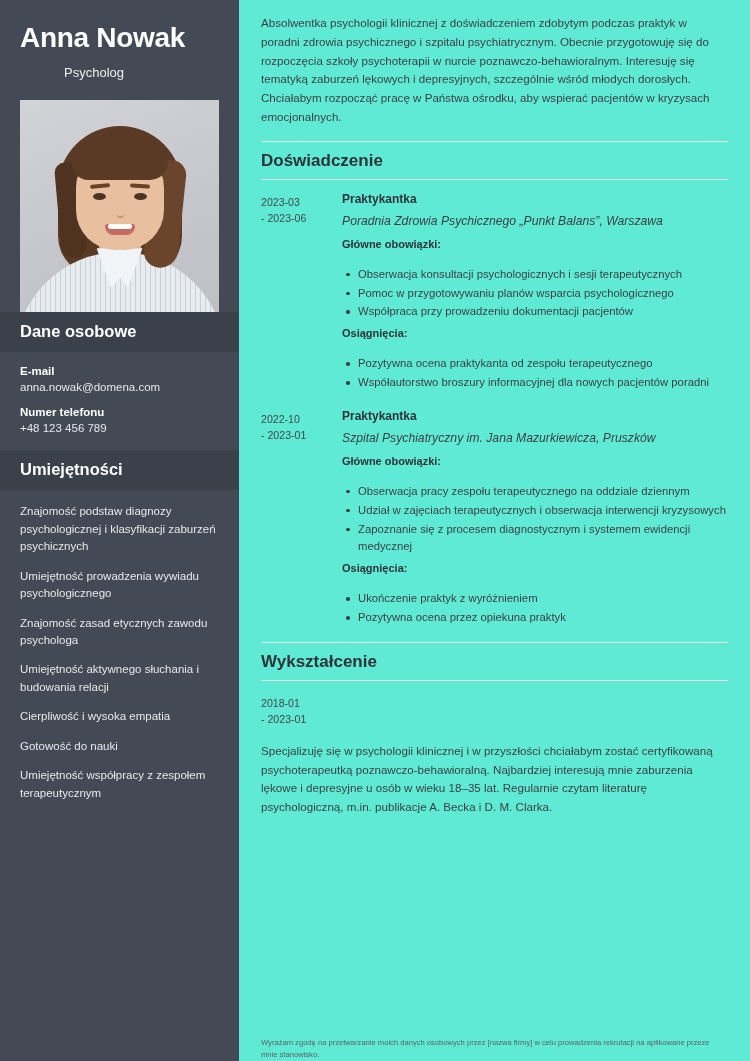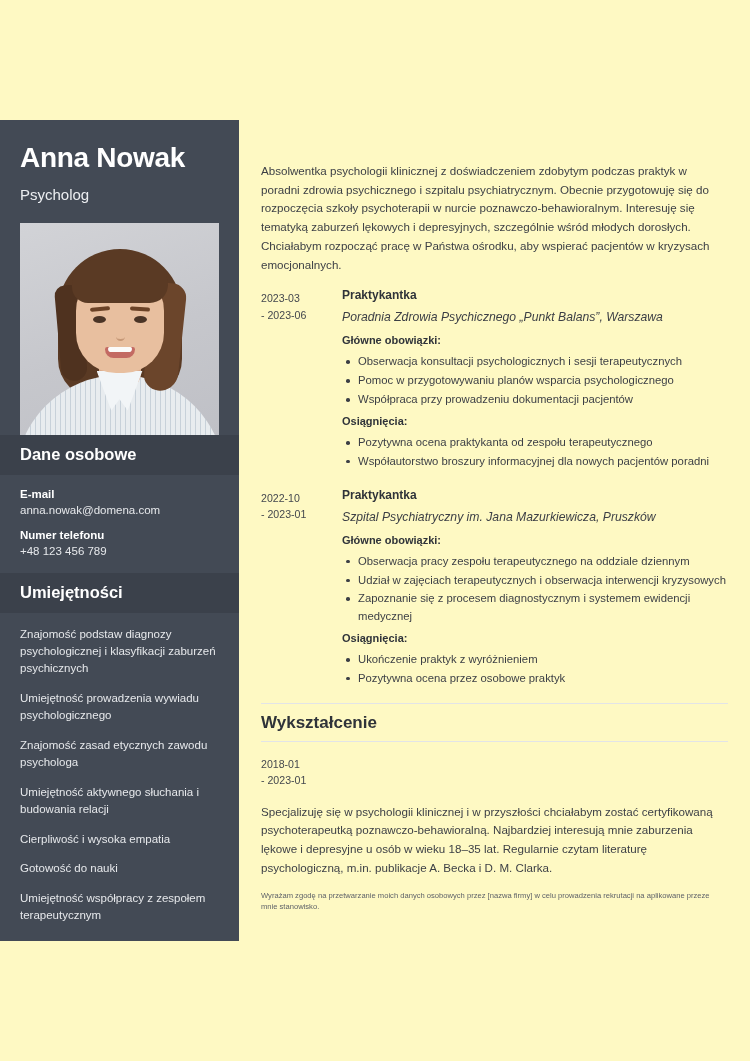--- a/index.html
+++ b/index.html
@@ -9,23 +9,22 @@
     height: 1061px;
     background: #ffffff;
     font-family: "Liberation Sans", sans-serif;
   }
 
   .page {
     position: relative;
     width: 750px;
     height: 1061px;
     display: flex;
-    background: #fef9c3;
+    background: #5eead4;
     overflow: hidden;
-    align-items: center;
   }
 
   
   .sidebar {
     width: 239px;
     flex: 0 0 239px;
     background: #434a55;
     color: #ffffff;
     display: flex;
     flex-direction: column;
@@ -36,23 +35,24 @@
   }
   .sb-name {
     font-size: 28px;
     font-weight: bold;
     letter-spacing: -0.3px;
     line-height: 1.15;
     color: #ffffff;
   }
   .sb-role {
     margin-top: 11px;
-    font-size: 15px;
+    font-size: 13px;
     font-weight: normal;
     color: #eceef1;
+    margin-left: 44px;
   }
 
   
   .photo-wrap {
     padding: 0 20px;
     margin-top: 4px;
   }
   .photo {
     position: relative;
     width: 199px;
@@ -273,21 +273,21 @@
   }
 
   .blk-label {
     font-size: 11px;
     font-weight: bold;
     color: #2f3339;
     margin-bottom: 3px;
   }
   .blk-list {
     list-style: none;
-    margin: 7px 0 6px 0;
+    margin: 16px 0 6px 0;
     padding: 0;
   }
   .blk-list:last-child { margin-bottom: 0; }
   .blk-list li {
     position: relative;
     font-size: 11.3px;
     line-height: 1.58;
     color: #3c3f45;
     padding-left: 16px;
     margin-bottom: 1px;
@@ -372,20 +372,21 @@
       <div class="skill-item">Umiejętność współpracy z zespołem terapeutycznym</div>
     </div>
 
   </aside>
 
   <main class="main">
 
     <p class="summary">Absolwentka psychologii klinicznej z doświadczeniem zdobytym podczas praktyk w poradni zdrowia psychicznego i szpitalu psychiatrycznym. Obecnie przygotowuję się do rozpoczęcia szkoły psychoterapii w nurcie poznawczo-behawioralnym. Interesuję się tematyką zaburzeń lękowych i depresyjnych, szczególnie wśród młodych dorosłych. Chciałabym rozpocząć pracę w Państwa ośrodku, aby wspierać pacjentów w kryzysach emocjonalnych.</p>
 
     <section class="section">
+      <h2 class="sec-title">Doświadczenie</h2>
 
       <div class="entry">
         <div class="entry-dates">
           <div>2023-03</div>
           <div>- 2023-06</div>
         </div>
         <div class="entry-body">
           <div class="entry-title">Praktykantka</div>
           <div class="entry-org">Poradnia Zdrowia Psychicznego „Punkt Balans”, Warszawa</div>
           <div class="blk-label">Główne obowiązki:</div>
@@ -412,21 +413,21 @@
           <div class="entry-org">Szpital Psychiatryczny im. Jana Mazurkiewicza, Pruszków</div>
           <div class="blk-label">Główne obowiązki:</div>
           <ul class="blk-list">
             <li>Obserwacja pracy zespołu terapeutycznego na oddziale dziennym</li>
             <li>Udział w zajęciach terapeutycznych i obserwacja interwencji kryzysowych</li>
             <li>Zapoznanie się z procesem diagnostycznym i systemem ewidencji medycznej</li>
           </ul>
           <div class="blk-label">Osiągnięcia:</div>
           <ul class="blk-list">
             <li>Ukończenie praktyk z wyróżnieniem</li>
-            <li>Pozytywna ocena przez osobowe praktyk</li>
+            <li>Pozytywna ocena przez opiekuna praktyk</li>
           </ul>
         </div>
       </div>
     </section>
 
     <section class="section">
       <h2 class="sec-title">Wykształcenie</h2>
       <div class="entry">
         <div class="entry-dates">
           <div>2018-01</div>

